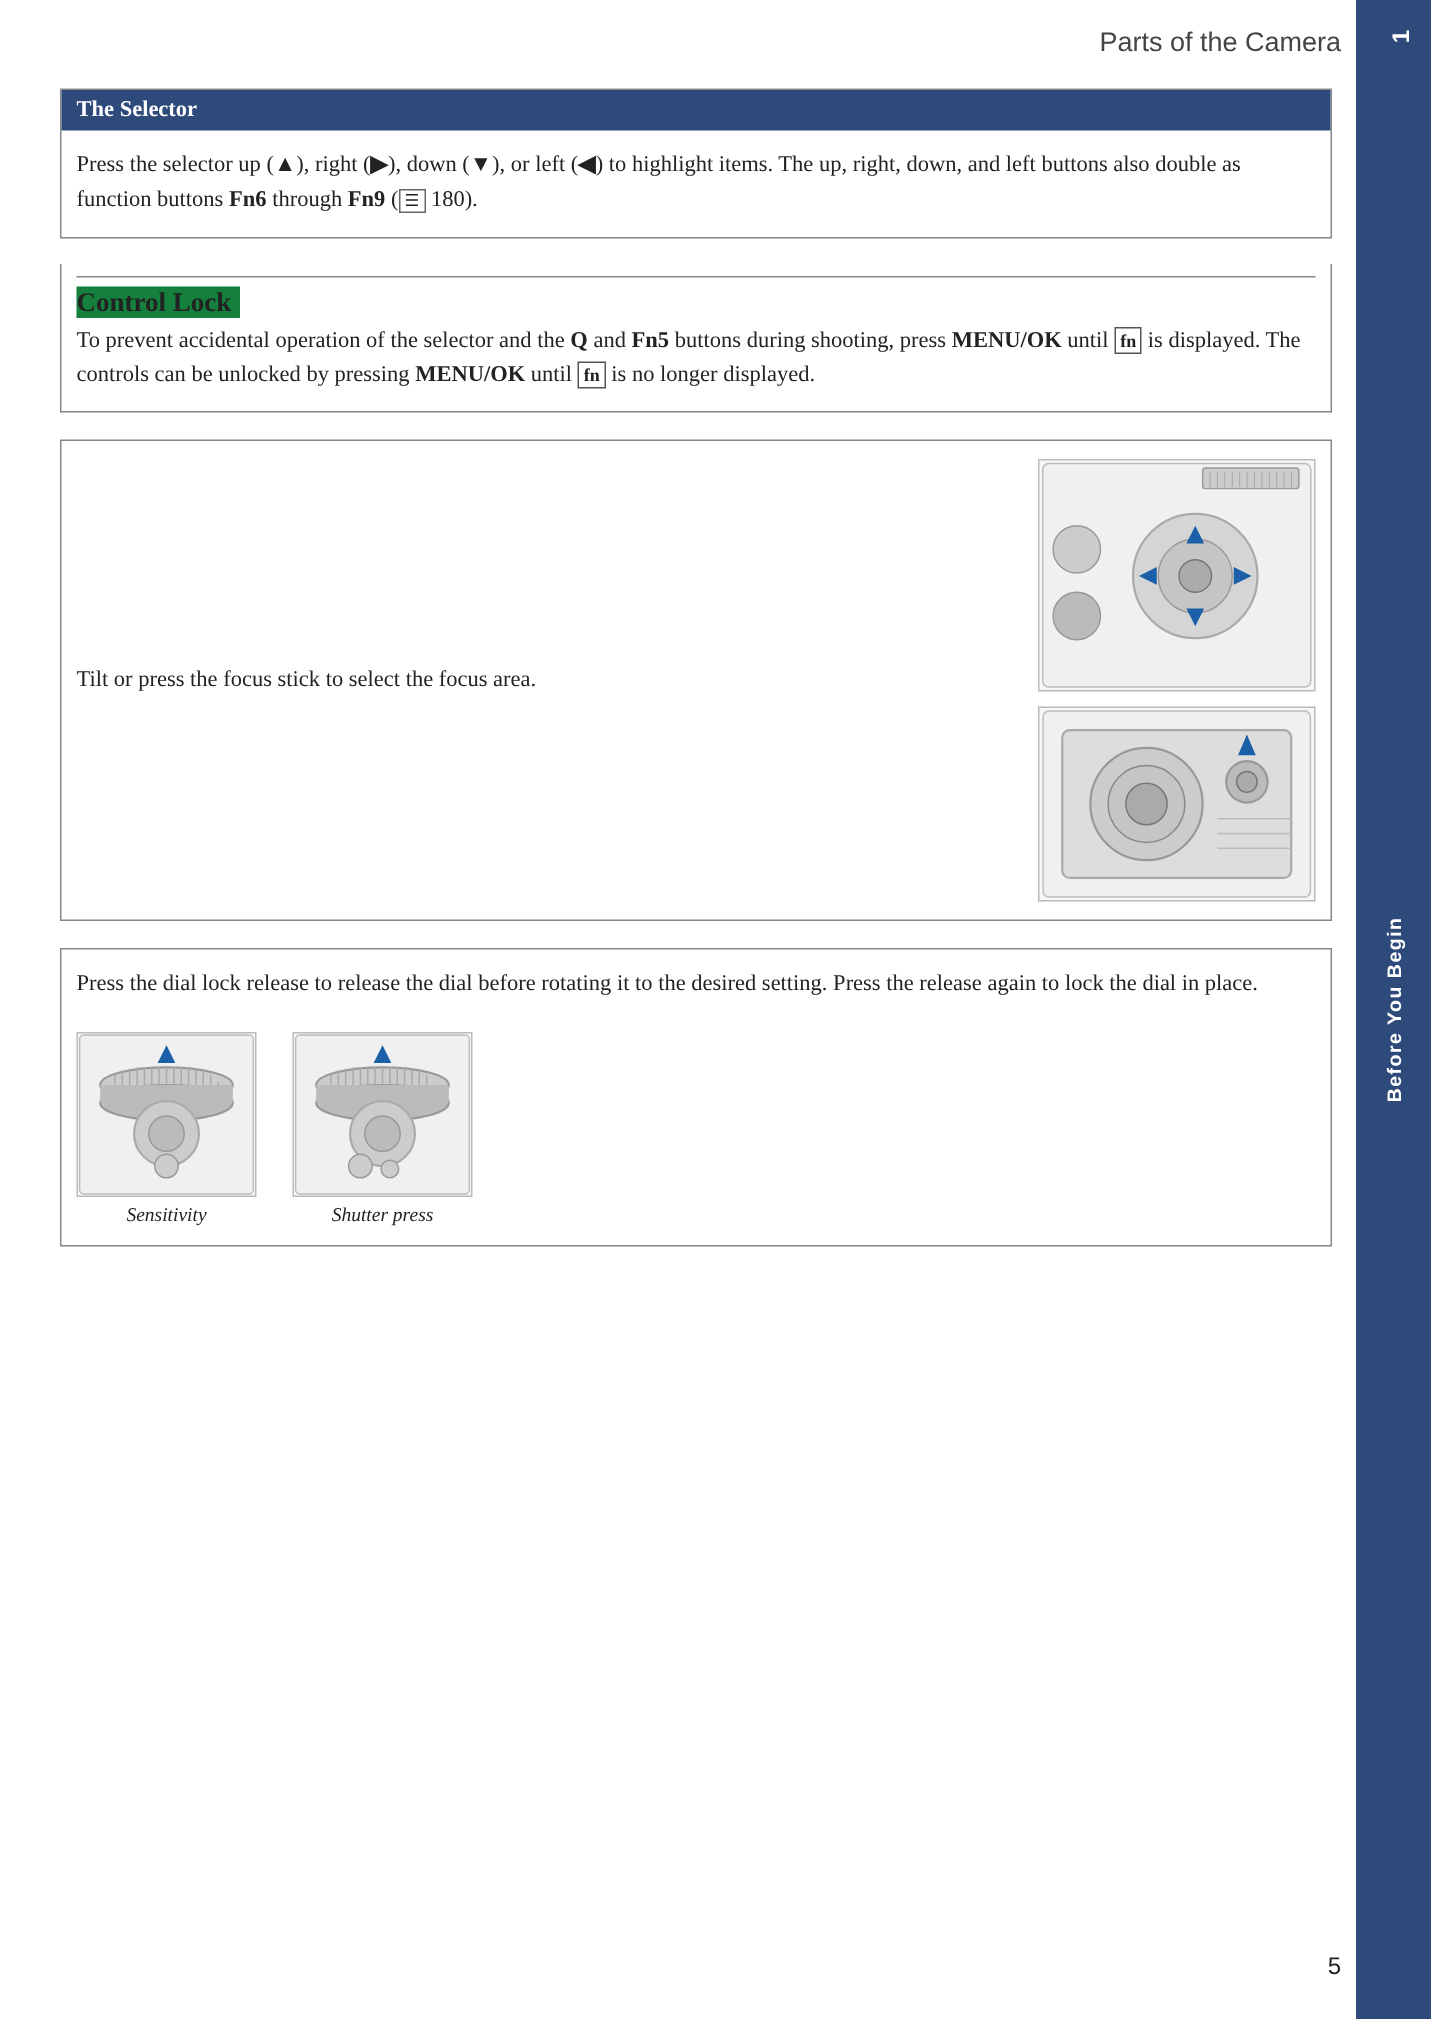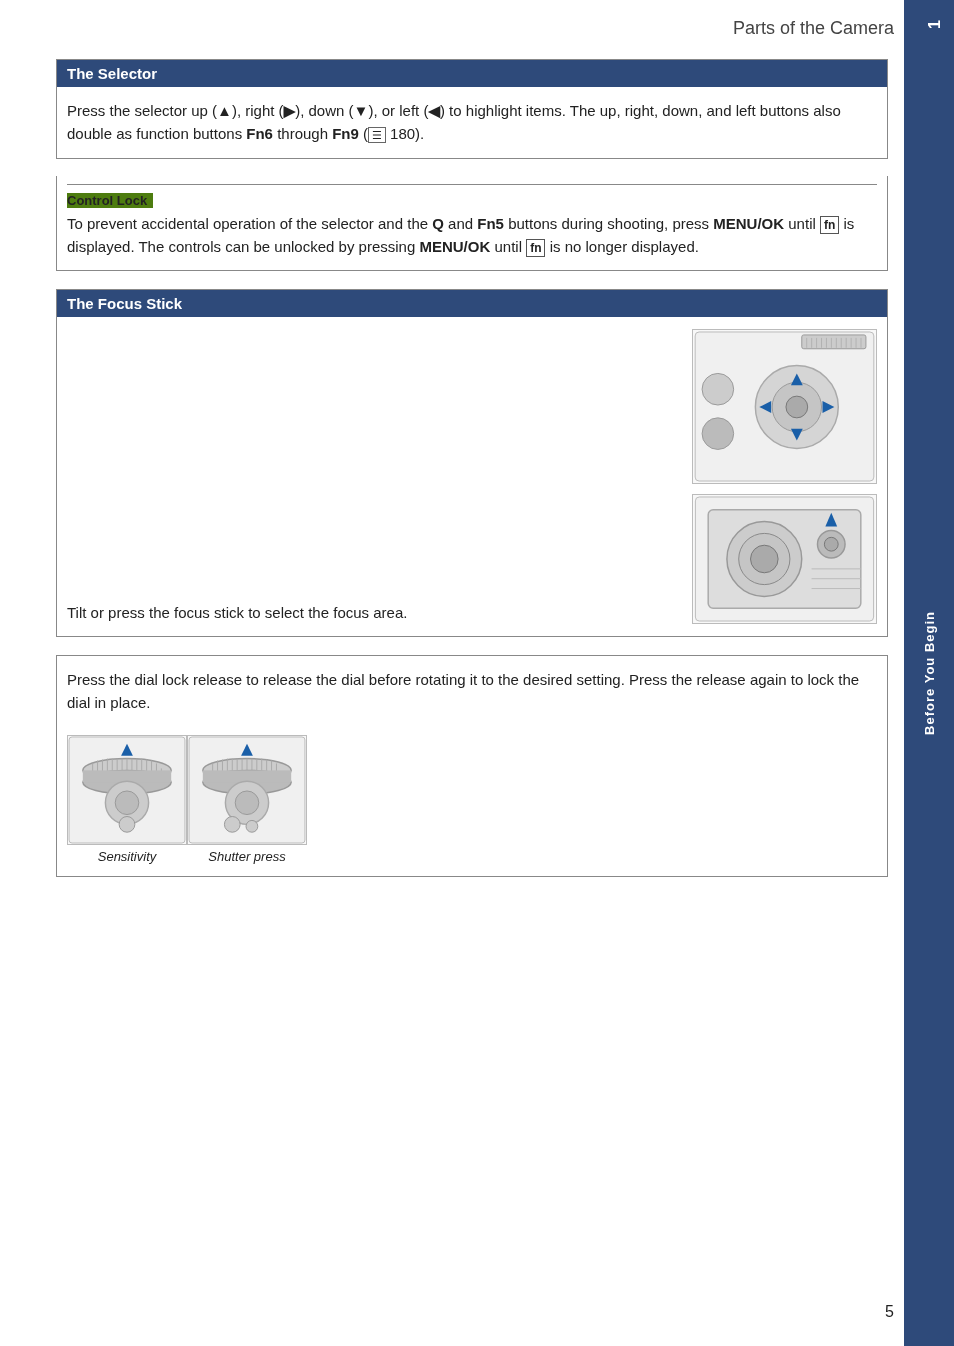--- a/index.html
+++ b/index.html
@@ -15,43 +15,44 @@
     }
 
     .page-header {
       text-align: right;
       padding: 18px 60px 10px 40px;
       font-size: 18px;
       color: #444;
     }
 
     .main-content {
-      padding: 10px 40px 40px 56px;
+      padding: 10px 40px 40px 40px;
       margin-right: 26px;
+      font-family: Liberation Serif, serif;
     }
 
     
     .section-box {
       border: 1.5px solid #888;
       margin-bottom: 18px;
     }
 
     .section-header {
       background: #2e4a7a;
       color: #fff;
       font-weight: bold;
       font-size: 15px;
       padding: 5px 10px;
     }
 
     .section-body {
       padding: 12px 10px 12px 10px;
       display: flex;
       flex-direction: row;
-      align-items: flex-end;
+      align-items: center;
     }
 
     .section-text {
       flex: 1;
       line-height: 1.55;
       font-size: 15px;
     }
 
     .section-image {
       flex-shrink: 0;
@@ -62,22 +63,22 @@
       border: 1.5px solid #888;
       border-top: none;
       padding: 8px 10px 12px 10px;
       margin-top: -1px;
       margin-bottom: 18px;
       position: relative;
     }
 
     .control-lock-title {
       font-weight: bold;
-      font-size: 13px;
-      background: #4d7c0f;
+      font-size: 18px;
+      background: #15803d;
       position: relative;
       display: inline-block;
       padding-right: 6px;
       margin-bottom: 4px;
     }
 
     
     .sidebar {
       position: absolute;
       right: 0;
@@ -130,21 +131,21 @@
     .focus-images {
       display: flex;
       flex-direction: column;
       gap: 10px;
     }
 
     
     .dial-images {
       display: flex;
       flex-direction: row;
-      gap: 0;
+      gap: 24px;
       align-items: flex-end;
     }
 
     .dial-caption {
       text-align: center;
       font-style: italic;
       font-size: 13px;
       margin-top: 4px;
     }
 
@@ -195,23 +196,20 @@
 
   <div class="control-lock-section">
     <div class="lock-divider"></div>
     <div class="control-lock-title">Control Lock</div>
     <div class="section-text">
       To prevent accidental operation of the selector and the <strong>Q</strong> and <strong>Fn5</strong> buttons during shooting, press <strong>MENU/OK</strong> until <span style="font-size:12px;border:1px solid #555;padding:1px 3px;font-weight:bold;">fn</span> is displayed. The controls can be unlocked by pressing <strong>MENU/OK</strong> until <span style="font-size:12px;border:1px solid #555;padding:1px 3px;font-weight:bold;">fn</span> is no longer displayed.
     </div>
   </div>
 
   <div class="section-box">
-    <div class="section-header">
-      <span>The Focus Stick</span>
-    </div>
     <div class="section-body">
       <div class="section-text">
         <span>Tilt or press the focus stick to select the focus area.</span>
       </div>
       <div class="section-image focus-images">
 
         <svg width="185" height="155" viewBox="0 0 185 155" class="diagram-img">
           <rect x="2" y="2" width="181" height="151" rx="4" fill="#f0f0f0" stroke="#bbb" stroke-width="1"></rect>
 
           <rect x="110" y="5" width="65" height="14" rx="2" fill="#ccc" stroke="#999" stroke-width="1"></rect>

